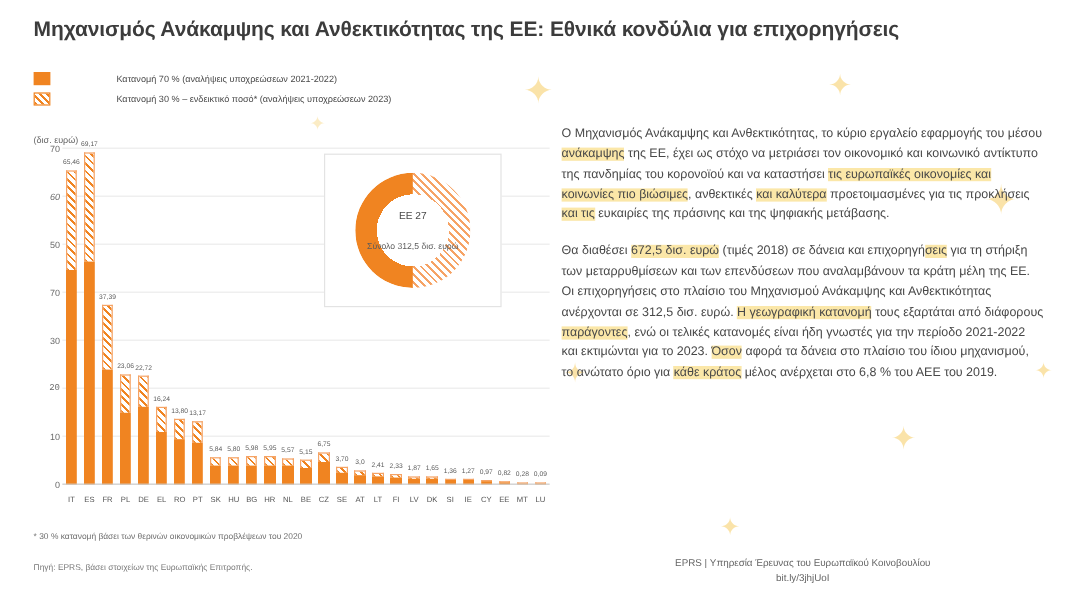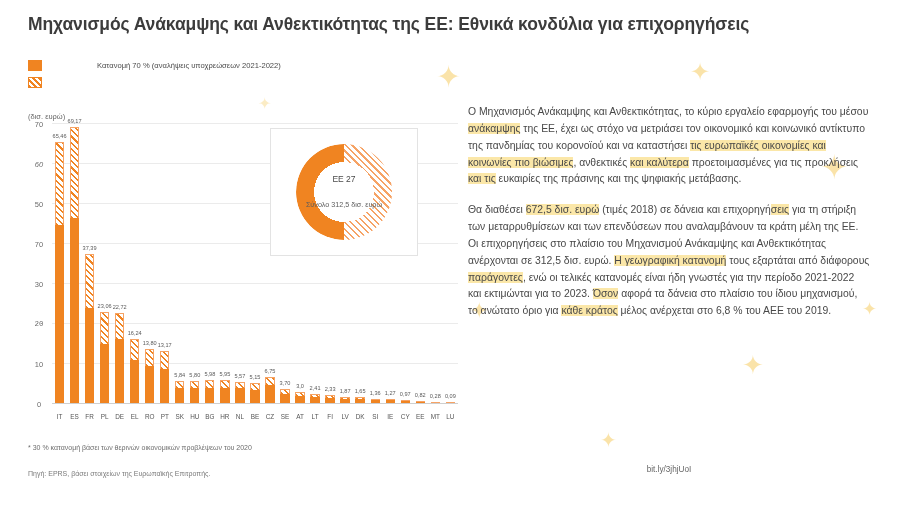--- a/index.html
+++ b/index.html
@@ -70,21 +70,21 @@
   }
   #plot {
     position: absolute;
     left: 24px; top: 12px;
     right: 0; bottom: 28px;
   }
   .ytick {
     position: absolute;
     left: -24px;
     width: 22px;
-    text-align: center;
+    text-align: right;
     font-size: 7.5px;
     color: #6b6b6b;
     transform: translateY(-50%);
   }
   .gridline {
     position: absolute;
     left: 0; right: 0;
     height: 1px;
     background: #ebebeb;
   }
@@ -231,20 +231,21 @@
 
 <div id="page-title">Μηχανισμός Ανάκαμψης και Ανθεκτικότητας της ΕΕ: Εθνικά κονδύλια για επιχορηγήσεις</div>
 
 <div id="legend">
   <div class="legend-row">
     <div class="legend-swatch sw-solid"></div>
     <div class="legend-label">Κατανομή 70 % (αναλήψεις υποχρεώσεων 2021-2022)</div>
   </div>
   <div class="legend-row">
     <div class="legend-swatch sw-hatch"></div>
+    <div class="legend-label">Κατανομή 30 % – ενδεικτικό ποσό* (αναλήψεις υποχρεώσεων 2023)</div>
   </div>
 </div>
 
 <div id="chart-area">
   <div id="y-axis-unit">(δισ. ευρώ)</div>
   <div id="plot">
     <div id="gridlines">
         <div class="gridline" style="bottom: 0%;"></div>
         <div class="ytick" style="bottom: 0%; transform: translateY(50%);">0</div>
         <div class="gridline" style="bottom: 14.2857%;"></div>
@@ -502,14 +503,15 @@
 <div id="text-col">
   <p>
     <span>Ο Μηχανισμός Ανάκαμψης και Ανθεκτικότητας, το κύριο εργαλείο εφαρμογής του μέσου </span><span class="hl">ανάκαμψης</span><span> της ΕΕ, έχει ως στόχο να μετριάσει τον οικονομικό και κοινωνικό αντίκτυπο της πανδημίας του κορονοϊού και να καταστήσει </span><span class="hl">τις ευρωπαϊκές οικονομίες και κοινωνίες πιο βιώσιμες</span><span>, ανθεκτικές </span><span class="hl">και καλύτερα</span><span> προετοιμασμένες για τις προκλήσεις </span><span class="hl">και τις</span><span> ευκαιρίες της πράσινης και της ψηφιακής μετάβασης.</span>
   </p>
   <p>
     <span>Θα διαθέσει </span><span class="hl">672,5 δισ. ευρώ</span><span> (τιμές 2018) σε δάνεια και επιχορηγή</span><span class="hl">σεις</span><span> για τη στήριξη των μεταρρυθμίσεων και των επενδύσεων που αναλαμβάνουν τα κράτη μέλη της ΕΕ. Οι επιχορηγήσεις στο πλαίσιο του Μηχανισμού Ανάκαμψης και Ανθεκτικότητας ανέρχονται σε 312,5 δισ. ευρώ. </span><span class="hl">Η γεωγραφική κατανομή</span><span> τους εξαρτάται από διάφορους </span><span class="hl">παράγοντες</span><span>, ενώ οι τελικές κατανομές είναι ήδη γνωστές για την περίοδο 2021-2022 και εκτιμώνται για το 2023. </span><span class="hl">Όσον</span><span> αφορά τα δάνεια στο πλαίσιο του ίδιου μηχανισμού, το ανώτατο όριο για </span><span class="hl">κάθε κράτος</span><span> μέλος ανέρχεται στο 6,8 % του ΑΕΕ του 2019.</span>
   </p>
 </div>
 
 <div id="footer">
+  <div>EPRS | Υπηρεσία Έρευνας του Ευρωπαϊκού Κοινοβουλίου</div>
   <div>bit.ly/3jhjUoI</div>
 </div>
 
 </body></html>

